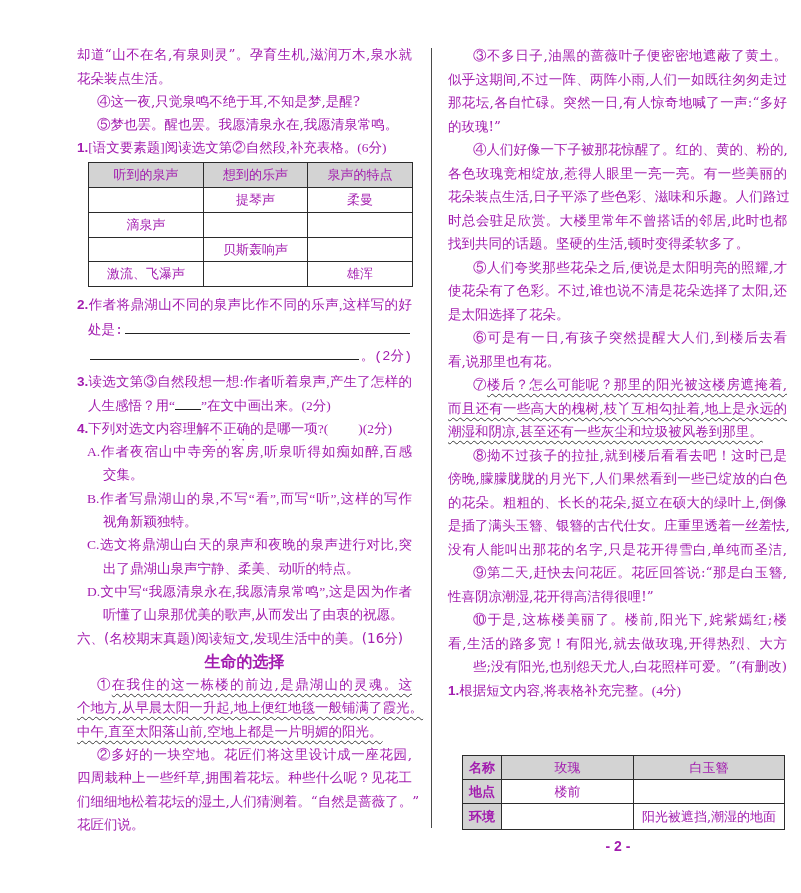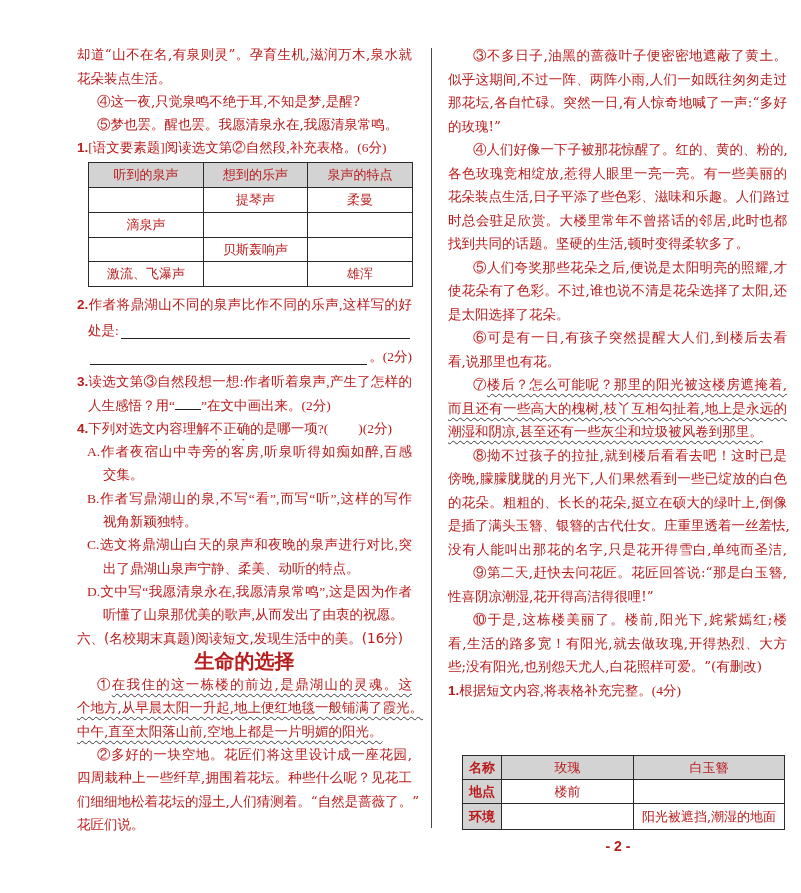--- a/index.html
+++ b/index.html
@@ -1,46 +1,46 @@
 <!DOCTYPE html>
 <html><head>
 <meta charset="utf-8">
 <style>
   html, body { margin:0; padding:0; background:#ffffff; }
   #page {
     position:relative; width:801px; height:885px; overflow:hidden;
-    background:#ffffff; color:#b91c1c;
+    background:#ffffff; color:#a21caf;
     font-family:"DejaVu Serif", serif; font-size:13.5px;
     font-feature-settings:"halt";
   }
   .divider { position:absolute; left:431px; top:48px; width:1px; height:780px; background:#4a4a4a; }
   .bottom-bar { position:absolute; left:0; top:888px; width:801px; height:5px; background:#cdcdcd; }
 
   .grp { position:absolute; }
   .L { left:77px; width:335px; }
   .R { left:448px; width:339px; }
   .ln { display:block; white-space:nowrap; height:var(--lh); line-height:var(--lh); }
   .j { text-align:justify; text-align-last:justify; }
   .indl { padding-left:20px; }
   .indr { padding-left:25px; }
   .qind { padding-left:11px; }
   .opt1 { padding-left:10px; }
   .opt2 { padding-left:26px; }
   .psg { font-family:"DejaVu Serif", serif; }
   .q { font-family:"Liberation Serif", serif; }
   .qn { font-family:"Liberation Sans", sans-serif; font-weight:bold; }
   .hd { font-family:"DejaVu Sans", sans-serif; }
-  .title { text-align:center; font-family:"DejaVu Sans", sans-serif; font-weight:bold; font-size:20px; }
+  .title { text-align:center; font-family:"DejaVu Sans", sans-serif; font-weight:bold; font-size:16px; }
   .wavy { text-decoration:underline wavy #3a3a3a; text-decoration-thickness:1px; text-underline-offset:4px; }
   .emph { -webkit-text-emphasis:filled dot; text-emphasis:filled dot;
           -webkit-text-emphasis-position:under; text-emphasis-position:under right; }
-  .flex { display:flex; align-items:center; }
+  .flex { display:flex; align-items:flex-start;font-family:Liberation Mono, monospace; }
   .fill { flex:1; border-bottom:1px solid #222; height:15px; margin:0 2px; }
   .blank { display:inline-block; border-bottom:1px solid #222; height:13px; vertical-align:baseline; }
-  .between { display:flex; justify-content:flex-start; }
+  .between { display:flex; justify-content:flex-end; }
 
   table.tbl { position:absolute; border-collapse:collapse; table-layout:fixed; }
   table.tbl td, table.tbl th {
     border:1.5px solid #2b2b2b; padding:0; text-align:center; font-weight:normal;
     font-size:13px; white-space:nowrap; overflow:hidden;
   }
   table.tbl th { background:#d3d3d3; font-family:"DejaVu Sans", sans-serif; }
   table.tbl td { font-family:"DejaVu Serif", serif; }
   table.tbl td.rh { background:#d3d3d3; font-family:"DejaVu Sans", sans-serif; font-weight:bold; }
   .pageno { position:absolute; left:578px; top:838px; width:80px; text-align:center;

